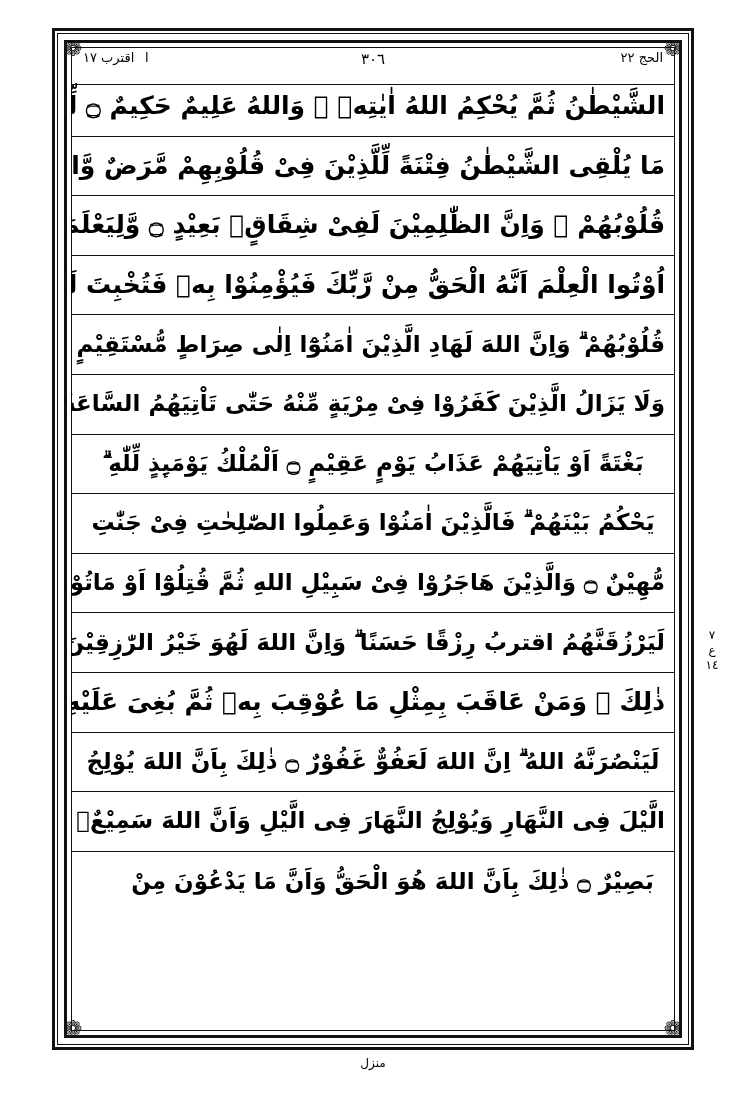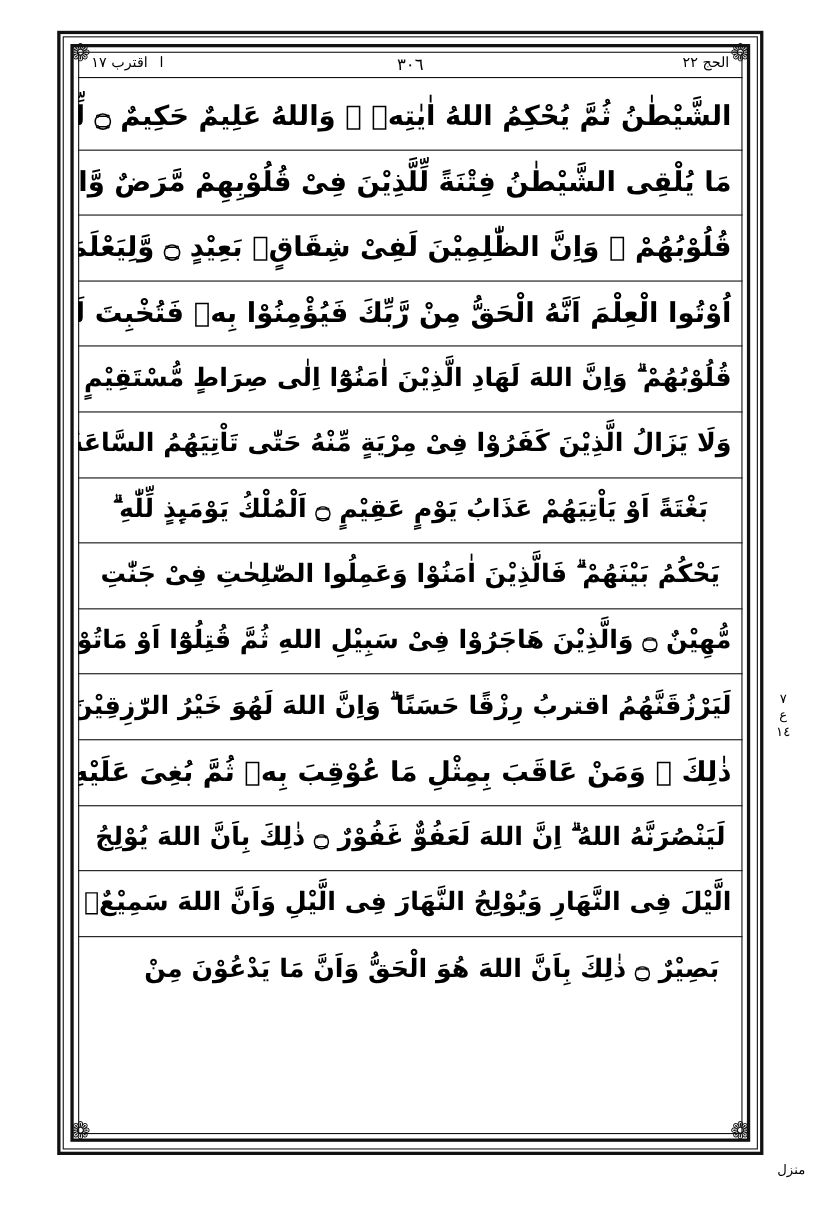--- a/index.html
+++ b/index.html
@@ -75,21 +75,21 @@
   .corner.tr { left: 660px; top: 36px; }
   .corner.bl { left: 60px;  top: 1016px; }
   .corner.br { left: 660px; top: 1016px; }
 
   
   .header-band {
     position: absolute;
     left: 71px;
     top: 47px;
     width: 604px;
-    height: 24px;
+    height: 38px;
     border-bottom: 1.5px solid #111;
     box-sizing: border-box;
   }
   .hdr {
     position: absolute;
     top: 3px;
     font-family: "DejaVu Sans", sans-serif;
     font-size: 13px;
     direction: rtl;
     white-space: nowrap;
@@ -146,23 +146,23 @@
     text-align: center;
     font-size: 12px;
     line-height: 1.25;
   }
   .side-marker span { display: block; }
 
   
   .footer {
     position: absolute;
     left: 0;
-    right: 14px;
+    right: 0;
     top: 1056px;
-    text-align: right;
+    text-align: center;
     font-size: 12px;
     direction: rtl;
   }
 
   
 </style>
 </head>
 <body>
 
 <div id="page">

